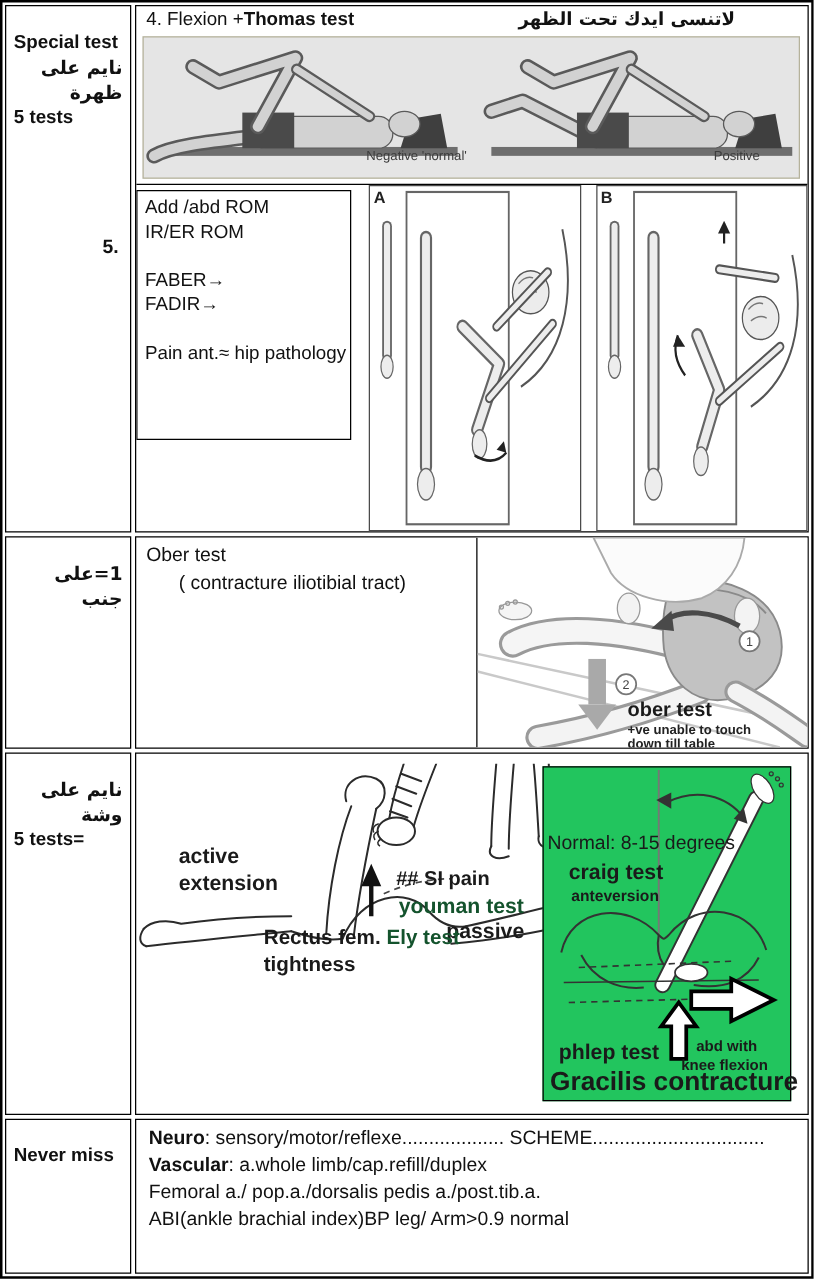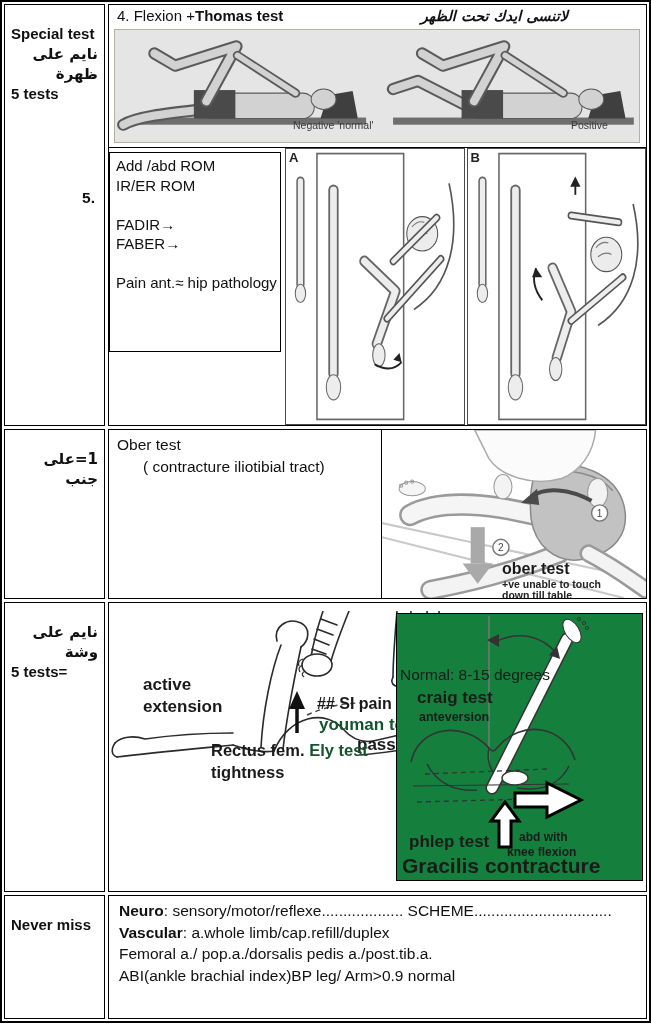--- a/index.html
+++ b/index.html
@@ -7,26 +7,26 @@
   .tbl{border:2px solid #000;padding:2px;display:grid;grid-template-columns:101px 1fr;grid-template-rows:422px 170px 290px 124px;gap:3px;box-sizing:border-box;width:651px;height:1023px;background:#fff;}
   .cell{border:1.5px solid #000;background:#fff;position:relative;overflow:hidden;box-sizing:border-box;}
   .hdr{font-weight:bold;font-size:15px;line-height:20px;padding:19px 6px;}
   .ar{font-family:"DejaVu Sans",sans-serif;}
   .rtl{direction:rtl;text-align:right;}
   .num5{position:absolute;top:183px;right:9px;font-weight:bold;font-size:15.5px;}
   
   .acol{display:flex;flex-direction:column;height:100%;}
   .spec{font-size:15px;line-height:20px;padding:3px 0 0 8px;}
   .flexline{font-size:15px;line-height:20px;padding:1px 0 0 8px;display:flex;align-items:baseline;}
-  .flexnote{margin-left:auto;margin-right:78px;font-weight:bold;font-size:14.5px;font-style:italic;}
+  .flexnote{margin-left:auto;margin-right:58px;font-weight:bold;font-size:14.5px;}
   .thomas{margin:3px 6px 0 5px;height:112px;background:#e5e5e5;border:1px solid #b5b29b;position:relative;}
   .thomas .cap{position:absolute;font-size:10.5px;color:#3c3c3c;}
   .capneg{left:178px;top:89px;}
   .cappos{left:456px;top:89px;}
-  .subrow{margin-top:4px;border-top:1.6px solid #000;flex:1;display:flex;min-height:0;}
+  .subrow{margin-top:4px;border-top:1.6px solid #000;flex:1;display:flex;min-height:0;gap:10px;}
   .rombox{width:172px;border:1.6px solid #000;margin:4px 2px 0 0;padding:3px 6px;font-size:15px;line-height:19.5px;align-self:flex-start;min-height:200px;box-sizing:border-box;}
   .romline{min-height:19.5px;white-space:nowrap;}
   .panel{flex:1;border:1px solid #4a4a4a;margin-left:2px;position:relative;background:#fff;}
   .panel .plabel{position:absolute;top:1px;left:3px;font-weight:bold;font-size:13px;color:#222;}
   .panel svg{position:absolute;inset:0;width:100%;height:100%;}
   
   .oberrow{display:flex;height:100%;}
   .obertext{flex:1;padding:4px 8px;font-size:15.5px;line-height:22px;}
   .oberindent{padding-left:26px;}
   .oberimg{width:264px;border-left:1.6px solid #000;position:relative;background:#fff;}
@@ -39,21 +39,21 @@
   .pronewrap svg{position:absolute;inset:0;}
   .plab{position:absolute;font-weight:bold;color:#1a1a1a;white-space:nowrap;}
   .red{color:#14532d;text-align:center;}
   .lab-active{left:32px;top:64px;font-size:17px;}
   .lab-ext{left:32px;top:86px;font-size:17px;}
   .lab-si{left:206px;top:84px;font-size:16px;}
   .lab-youman{left:208px;top:104px;font-size:17px;}
   .lab-passive{left:246px;top:124px;font-size:17px;}
   .lab-rectus{left:100px;top:130px;font-size:16.5px;}
   .lab-tight{left:100px;top:152px;font-size:16.5px;}
-  .craigbox{position:absolute;right:3px;top:10px;width:197px;height:266px;border:1.2px solid #000;background:#15803d;padding-left:48px;}
+  .craigbox{position:absolute;right:13px;top:10px;width:197px;height:266px;border:1.2px solid #000;background:#22c55e;}
   .craigbox svg{position:absolute;inset:0;}
   .clab{position:absolute;color:#1a1a1a;white-space:nowrap;}
   .lab-normal{left:3px;top:52px;font-size:15.5px;}
   .lab-craig{left:20px;top:74px;font-size:17px;font-weight:bold;}
   .lab-antev{left:22px;top:96px;font-size:12.5px;font-weight:bold;}
   .lab-phlep{left:12px;top:218px;font-size:17px;font-weight:bold;}
   .lab-abd1{left:122px;top:216px;font-size:12px;font-weight:bold;}
   .lab-abd2{left:110px;top:231px;font-size:12px;font-weight:bold;}
   .lab-grac{left:5px;top:240px;font-size:21px;font-weight:bold;}
   
@@ -113,22 +113,22 @@
         </svg>
         <span class="cap capneg">Negative 'normal'</span>
         <span class="cap cappos">Positive</span>
       </div>
 
       <div class="subrow">
         <div class="rombox">
           <div class="romline">Add /abd ROM</div>
           <div class="romline">IR/ER ROM</div>
           <div class="romline"></div>
+          <div class="romline">FABER→</div>
           <div class="romline">FADIR→</div>
-          <div class="romline">FABER→</div>
           <div class="romline"></div>
           <div class="romline">Pain ant.≈ hip pathology</div>
         </div>
 
         <div class="panel">
           <svg viewBox="0 0 172 240" preserveAspectRatio="none">
             <rect x="30" y="4" width="84" height="232" fill="#fff" stroke="#666" stroke-width="1.5"></rect>
             <path d="M14,28 L14,118" stroke="#666" stroke-width="8" stroke-linecap="round"></path>
             <path d="M14,28 L14,118" stroke="#ededed" stroke-width="5" stroke-linecap="round"></path>
             <ellipse cx="14" cy="126" rx="5" ry="8" fill="#ededed" stroke="#666"></ellipse>

